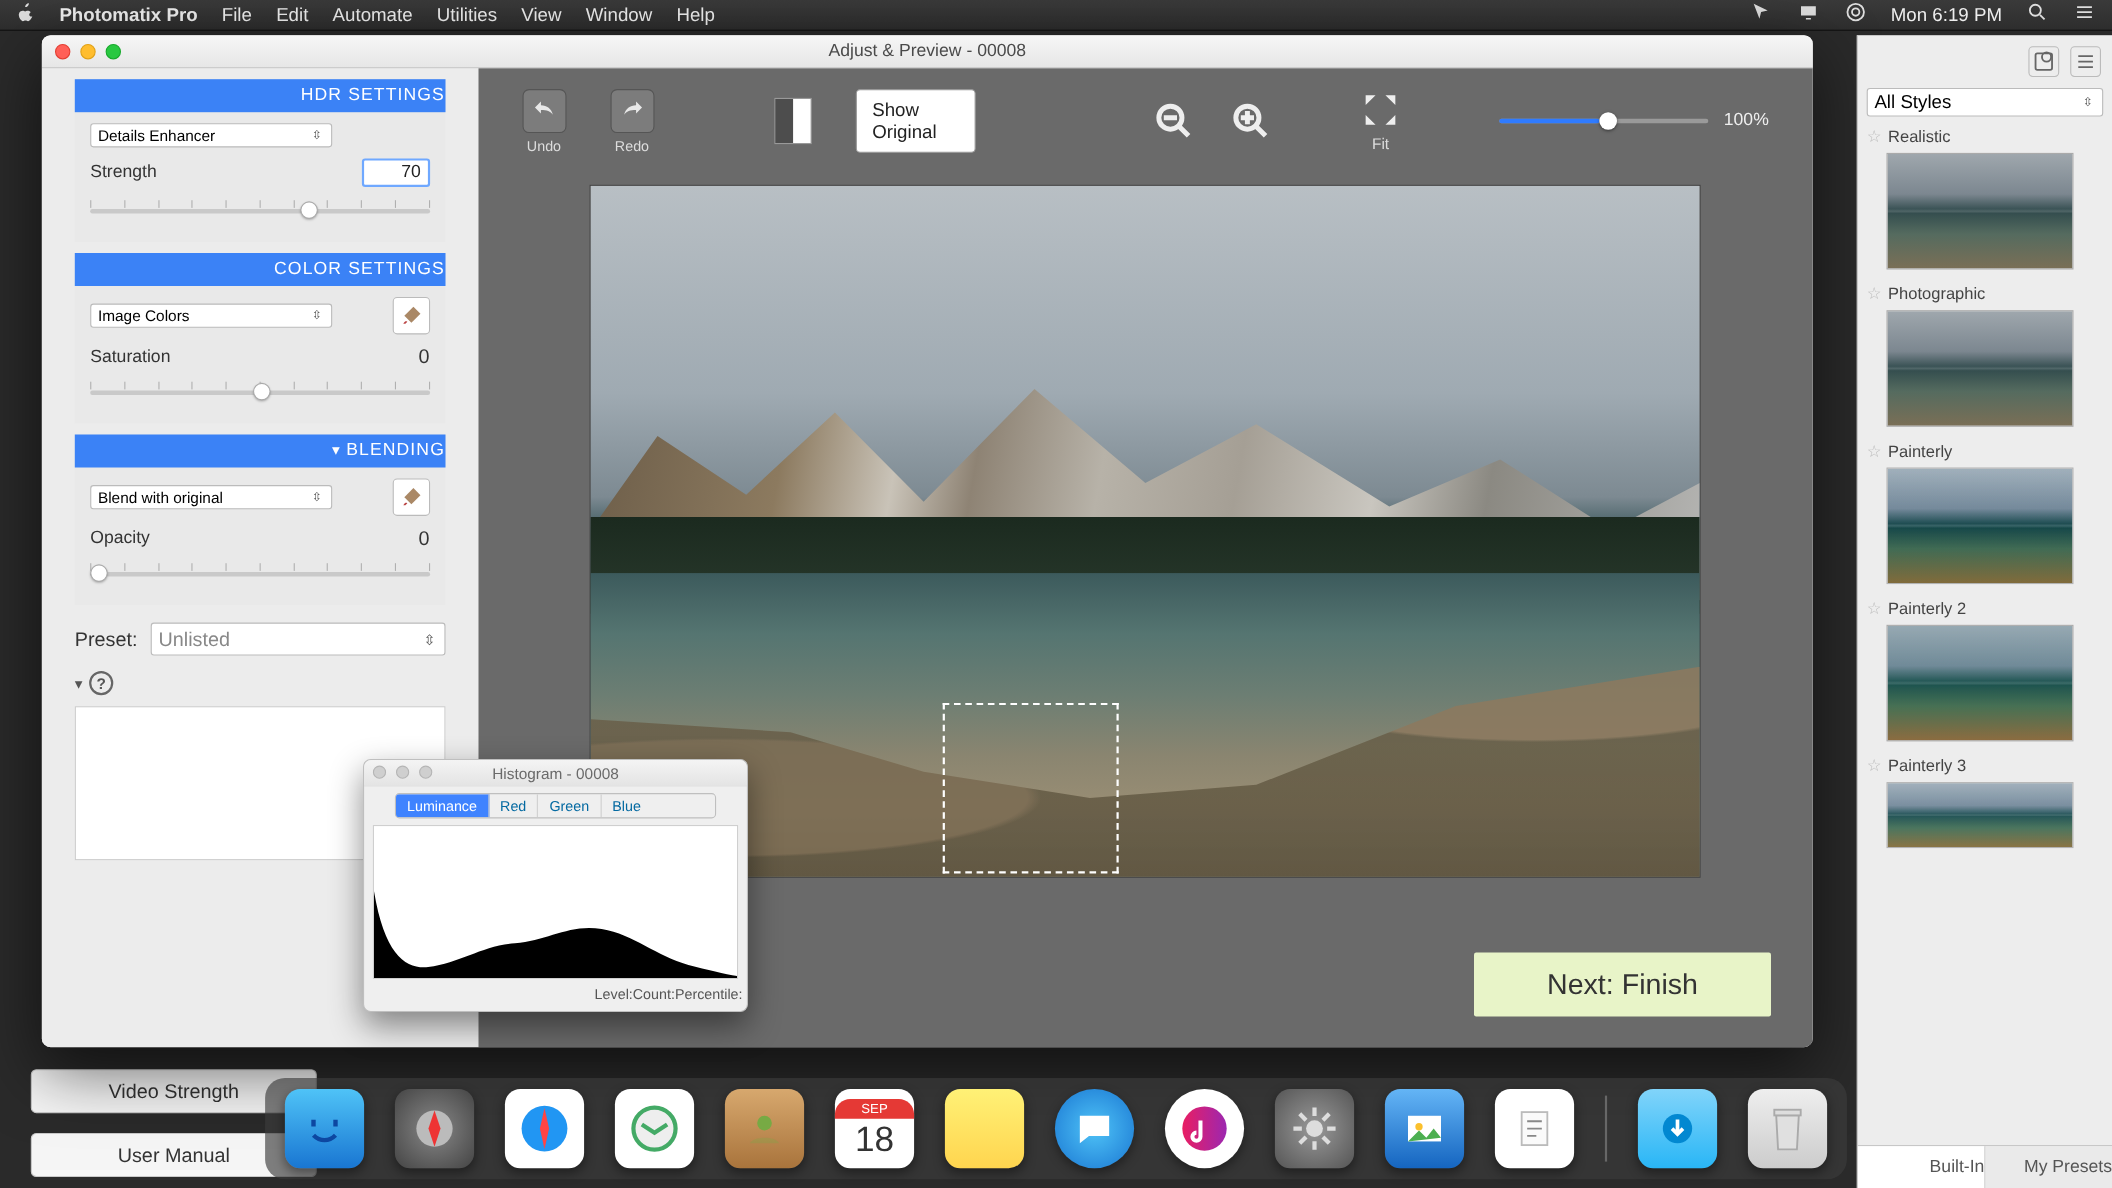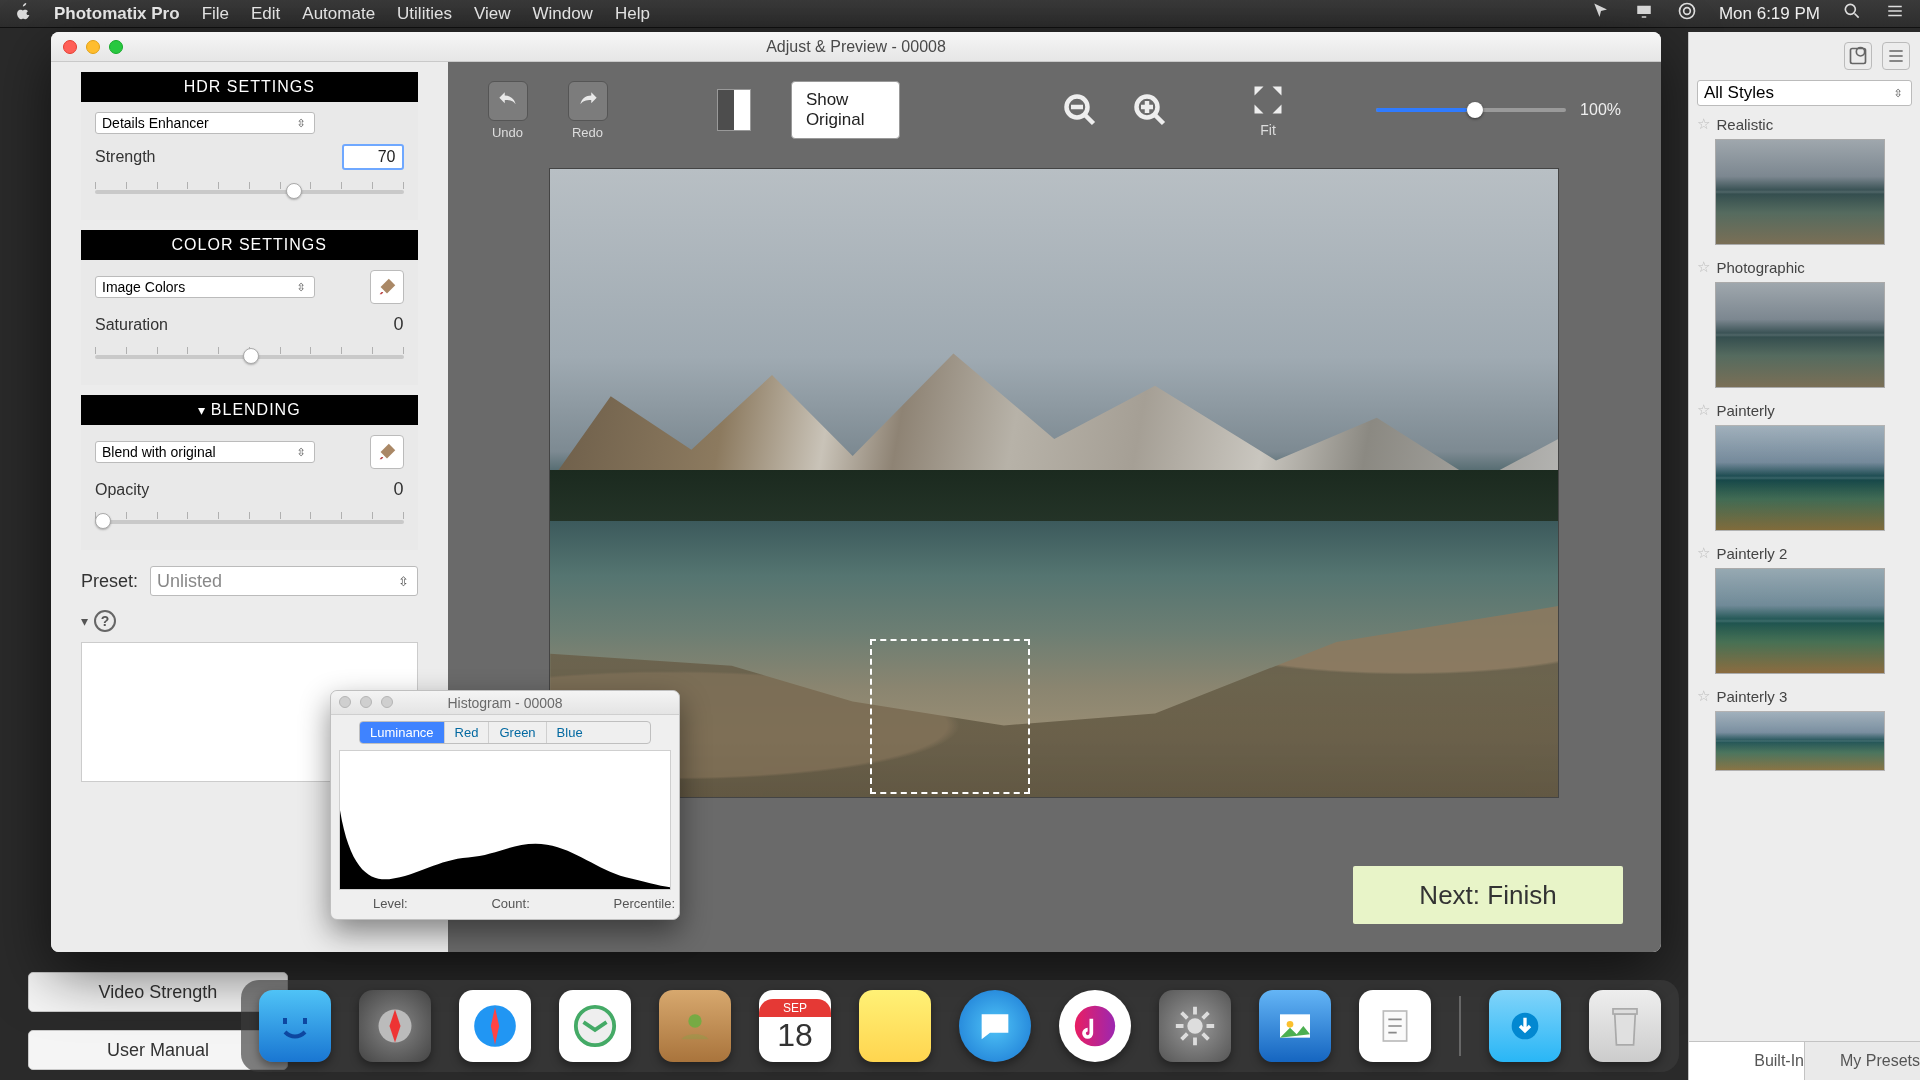--- a/index.html
+++ b/index.html
@@ -6,32 +6,32 @@
   body { width: 1920px; height: 1080px; background: #2a2a2a; overflow: hidden; position: relative; }
 
   
   .menubar { height: 28px; background: linear-gradient(#3a3a3a,#2d2d2d); color:#eee; display:flex; align-items:center; padding:0 14px; font-size:17px; justify-content:space-between; border-bottom:1px solid #111;}
   .menubar .left, .menubar .right { display:flex; align-items:center; gap:22px; }
   .menubar .appname { font-weight:700; }
   .menubar .mi { cursor:default; }
   .menubar svg { fill:#ddd; }
 
   
-  .window { position:absolute; left:51px; top:32px; width:1610px; height:920px; background:#ececec; border-radius:8px; box-shadow:0 20px 60px rgba(0,0,0,.6); display:flex; flex-direction:column; overflow:hidden;}
+  .window { position:absolute; left:38px; top:32px; width:1610px; height:920px; background:#ececec; border-radius:8px; box-shadow:0 20px 60px rgba(0,0,0,.6); display:flex; flex-direction:column; overflow:hidden;}
   .titlebar { height:30px; background:linear-gradient(#f6f6f6,#e6e6e6); display:flex; align-items:center; position:relative; border-bottom:1px solid #c9c9c9;}
   .traffic { position:absolute; left:12px; top:8px; display:flex; gap:9px;}
   .tl { width:14px; height:14px; border-radius:50%; }
   .tl.r{background:#ff5f57;border:1px solid #e33e32;} .tl.y{background:#ffbd2e;border:1px solid #e1a116;} .tl.g{background:#28c840;border:1px solid #17a92b;}
   .titlebar .title { margin:0 auto; font-size:16px; color:#4a4a4a;}
   .winbody { flex:1; display:flex; min-height:0;}
 
   
   .leftpanel { width:415px; background:#ececec; padding:10px 30px 12px 30px; display:flex; flex-direction:column; gap:10px; overflow:hidden;}
   .section { background:#e9e9e9; }
-  .sechdr { background:#000000; color:#fff; text-align:center; font-size:16px; letter-spacing:1px; padding:6px 0; }
+  .sechdr { background:#3b82f6; color:#fff; text-align:right; font-size:16px; letter-spacing:1px; padding:6px 0; }
   .sechdr.collapsible::before{content:"▾ "; font-size:14px;}
   .secbody { padding:10px 14px 18px 14px; display:flex; flex-direction:column; gap:10px;}
   .dropdown { display:flex; align-items:center; background:#fff; border:1px solid #bbb; border-radius:3px; font-size:14px; height:22px; padding:0 6px; position:relative; width:220px;}
   .dropdown .arrow { margin-left:auto; width:14px; text-align:center; color:#555; font-size:11px; line-height:1;}
   .row { display:flex; align-items:center; justify-content:space-between; font-size:16px; color:#333;}
   .valbox { width:62px; height:26px; border:2px solid #6fa8ff; background:#fff; text-align:right; padding:2px 6px; font-size:16px; color:#222; border-radius:3px;}
   .valtxt { font-size:18px; color:#333; }
   .slider { position:relative; height:22px; }
   .slider .track{position:absolute; left:0; right:0; top:10px; height:4px; background:#c9c9c9; border-radius:2px;}
   .slider .ticks{position:absolute; left:0; right:0; top:2px; display:flex; justify-content:space-between;}
@@ -102,21 +102,21 @@
   .histwin .hb{height:24px;display:flex;align-items:center;position:relative;background:linear-gradient(#f4f4f4,#e4e4e4);border-bottom:1px solid #cfcfcf;border-radius:7px 7px 0 0;}
   .histwin .hb .traffic{left:8px;top:5px;}
   .histwin .hb .traffic .tl{width:12px;height:12px;background:#cfcfcf;border:1px solid #b5b5b5;}
   .histwin .hb .ht{margin:0 auto;font-size:14px;color:#6a6a6a;}
   .seg{display:flex;margin:6px auto;border:1px solid #bfbfbf;border-radius:4px;overflow:hidden;width:292px;font-size:13px;}
   .seg div{padding:3px 10px;border-right:1px solid #cfcfcf;color:#0369a1;}
   .seg div:last-child{border-right:none;}
   .seg .act{background:#3f83ff;color:#fff;}
   .histbox{margin:0 8px;height:140px;border:1px solid #cfcfcf;background:#fff;position:relative;overflow:hidden;}
   .histshape{position:absolute;left:0;right:0;bottom:0;height:100%;}
-  .statsrow{display:flex;justify-content:space-between;font-size:13px;color:#555;padding:6px 4px 8px;margin-left:38px;}
+  .statsrow{display:flex;justify-content:flex-end;font-size:13px;color:#555;padding:6px 4px 8px;margin-left:38px;}
 
   
   .helppill{position:absolute;left:28px;width:260px;height:40px;background:#f5f5f5;border:1px solid #c9c9c9;border-radius:5px;display:flex;align-items:center;justify-content:center;font-size:18px;color:#333;}
 
   
   .dock{position:absolute;left:50%;transform:translateX(-50%);bottom:8px;height:92px;padding:8px 18px;background:rgba(60,60,60,.65);border-radius:18px;display:flex;align-items:center;gap:28px;}
   .dockicon{width:72px;height:72px;border-radius:14px;display:flex;align-items:center;justify-content:center;box-shadow:0 4px 10px rgba(0,0,0,.4);}
   .dock .sep{width:2px;height:60px;background:rgba(255,255,255,.25);}    
 </style>
 </head>

